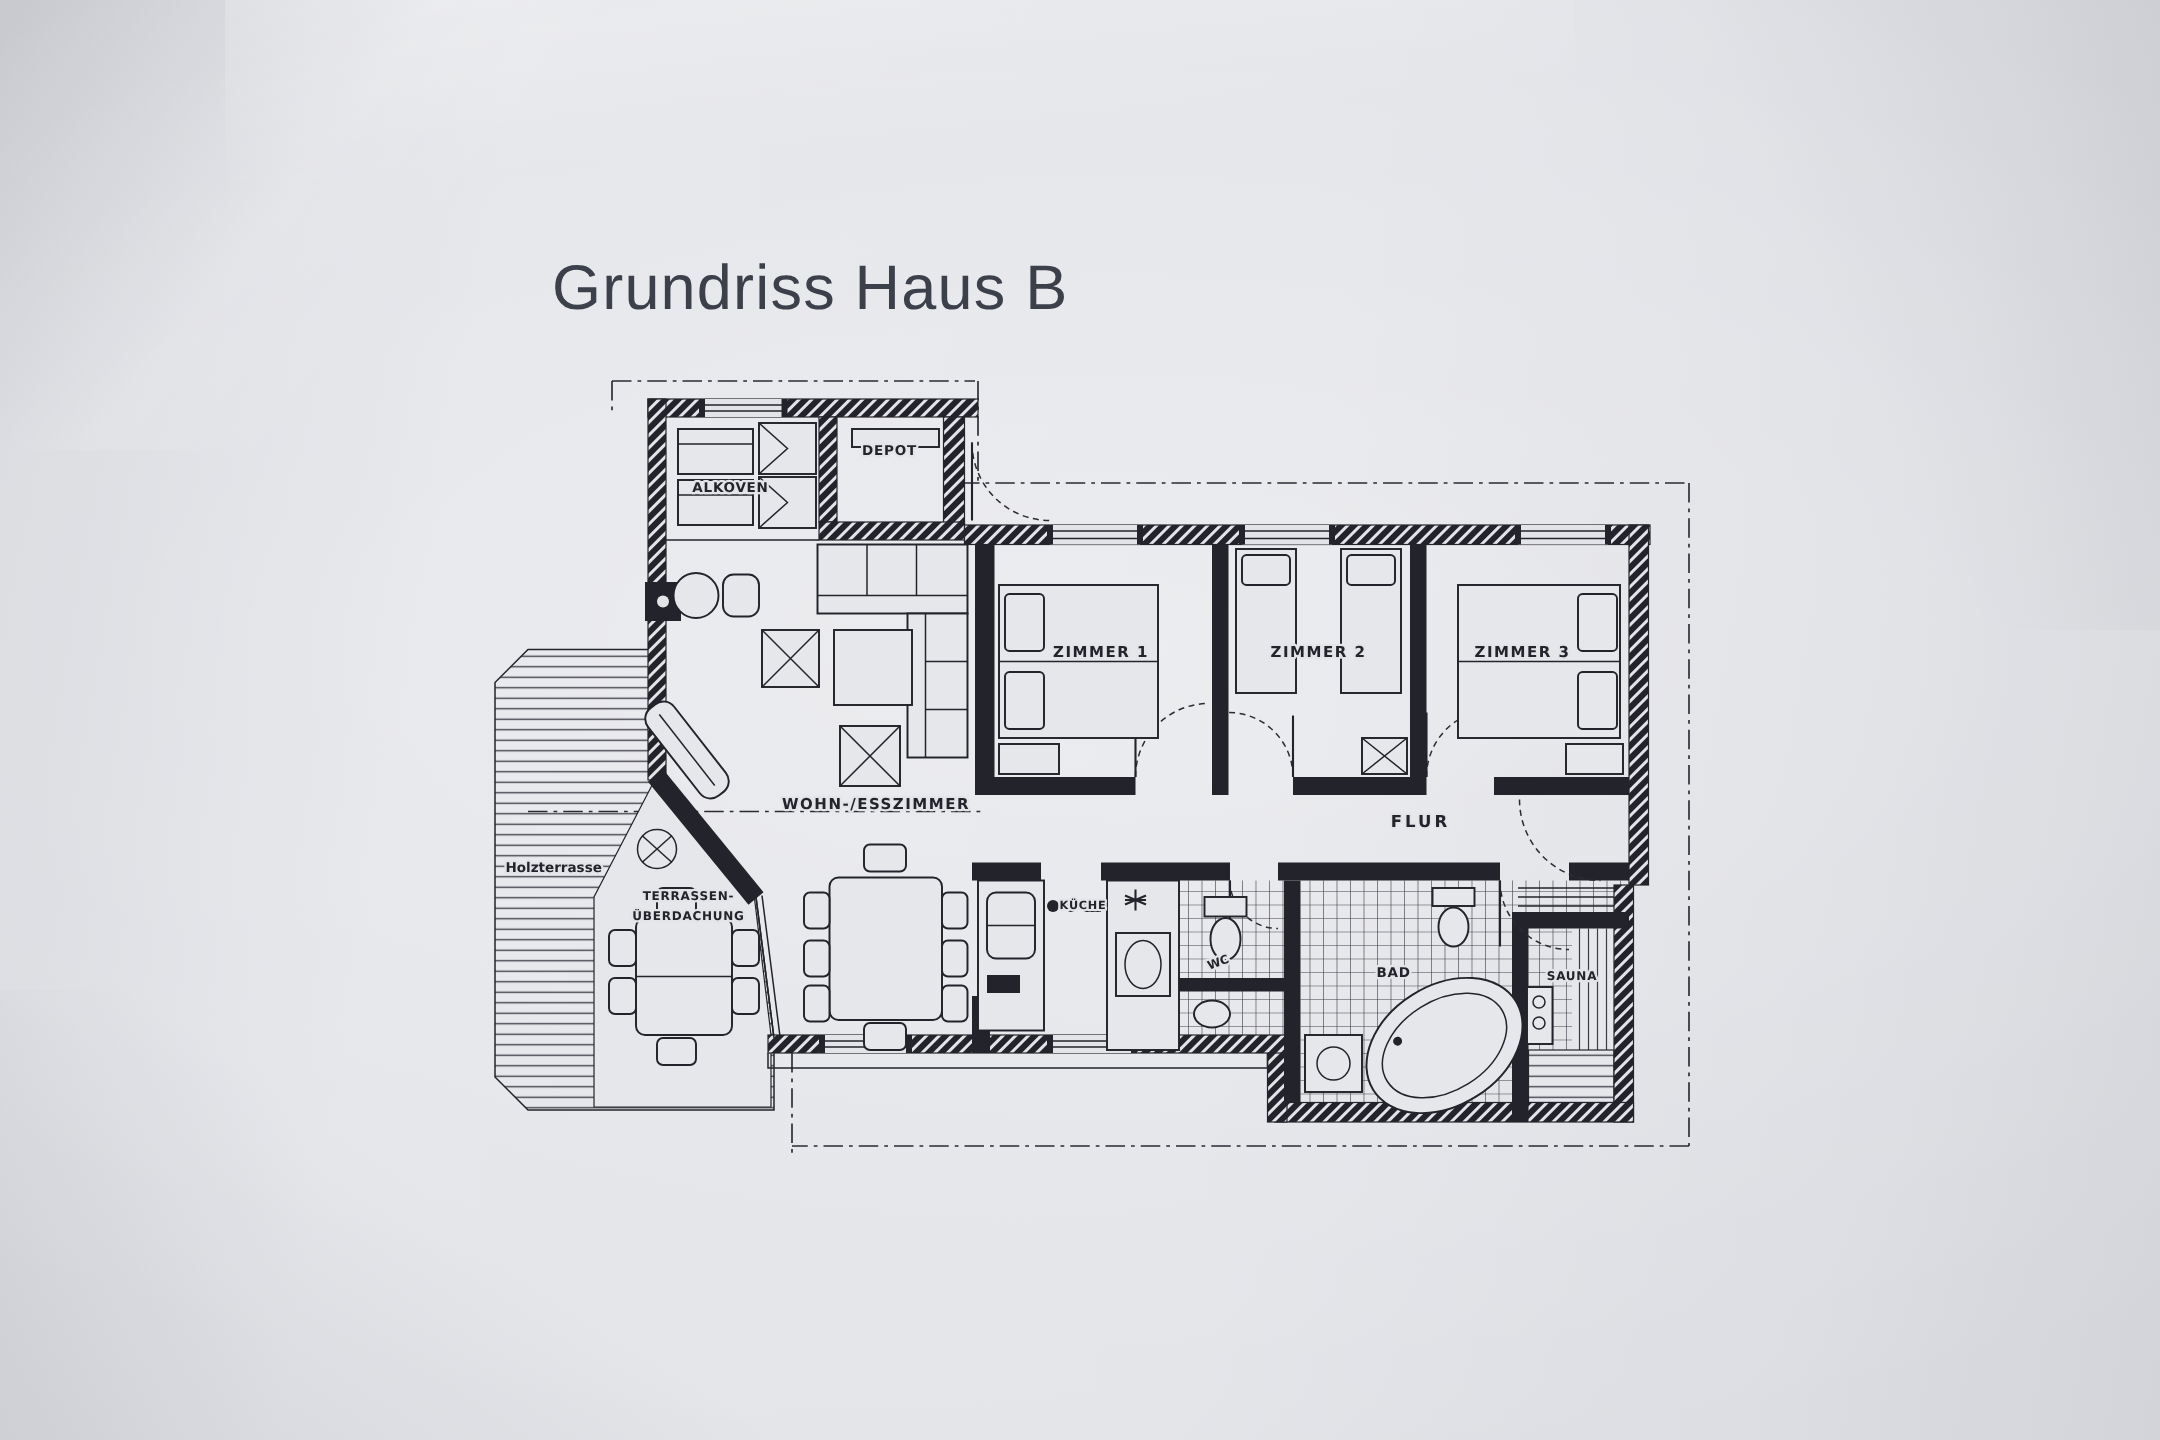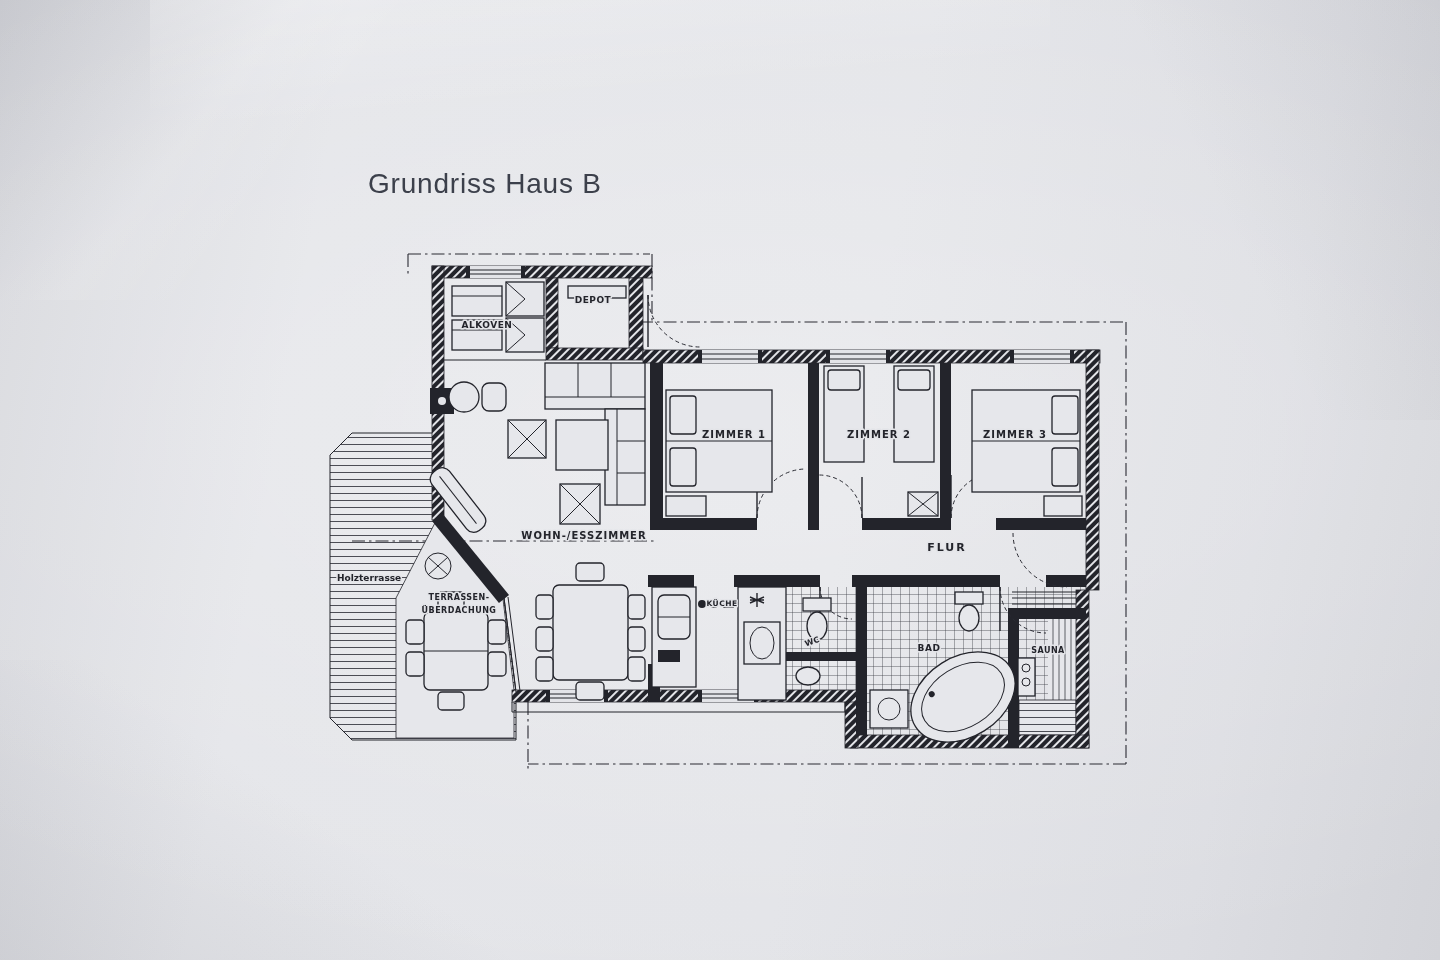--- a/index.html
+++ b/index.html
@@ -17,21 +17,21 @@
   .crease.c1{left:0;top:0;width:420px;height:300px;
     background:linear-gradient(128deg,rgba(125,127,136,.16),rgba(255,255,255,.10) 45%,transparent 65%);}
   .crease.c2{right:0;top:0;width:380px;height:420px;
     background:linear-gradient(245deg,rgba(120,122,131,.12),transparent 55%);}
   .crease.c3{left:0;bottom:0;width:520px;height:300px;
     background:linear-gradient(35deg,rgba(118,120,129,.14),transparent 55%);}
   .crease.c4{left:150px;top:0;width:900px;height:120px;
     background:linear-gradient(175deg,rgba(255,255,255,.22),transparent 70%);}
   .title{
     position:absolute;left:368px;top:168px;
-    font-size:28px;font-weight:500;letter-spacing:.8px;color:#3c404b;
+    font-size:42px;font-weight:500;letter-spacing:.8px;color:#3c404b;
   }
   svg{position:absolute;left:0;top:0;}
   .lbl{font-family:"DejaVu Sans",sans-serif;font-weight:bold;fill:#23242b;
        paint-order:stroke;stroke:#e3e4e8;stroke-width:3px;stroke-linejoin:round;}
   .thin{stroke:#23242b;stroke-width:1;fill:none;}
   .mid{stroke:#23242b;stroke-width:1.4;fill:none;}
   .furn{stroke:#23242b;stroke-width:1.3;fill:#e6e7eb;}
   .dashdot{stroke:#2a2b33;stroke-width:1.1;fill:none;stroke-dasharray:13 4 2.5 4;}
   .doorarc{stroke:#2a2b33;stroke-width:1;fill:none;stroke-dasharray:4 3;}
 </style>

